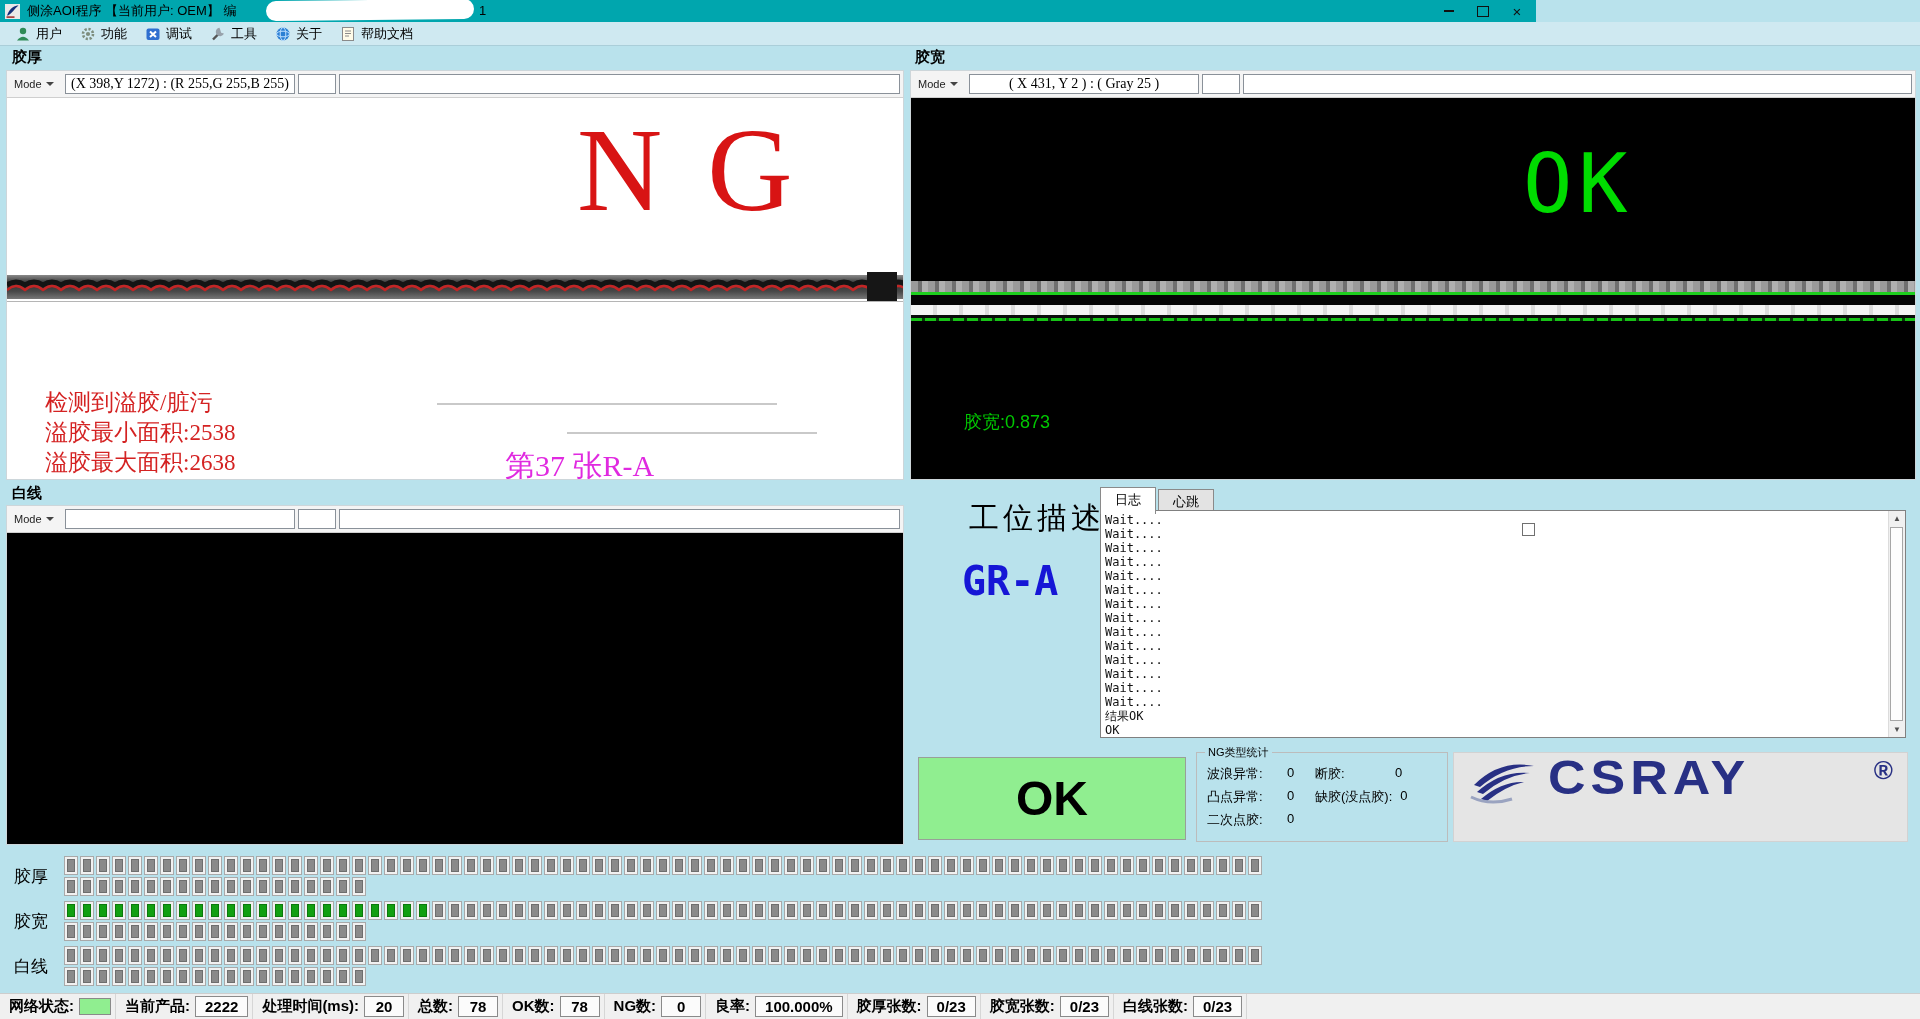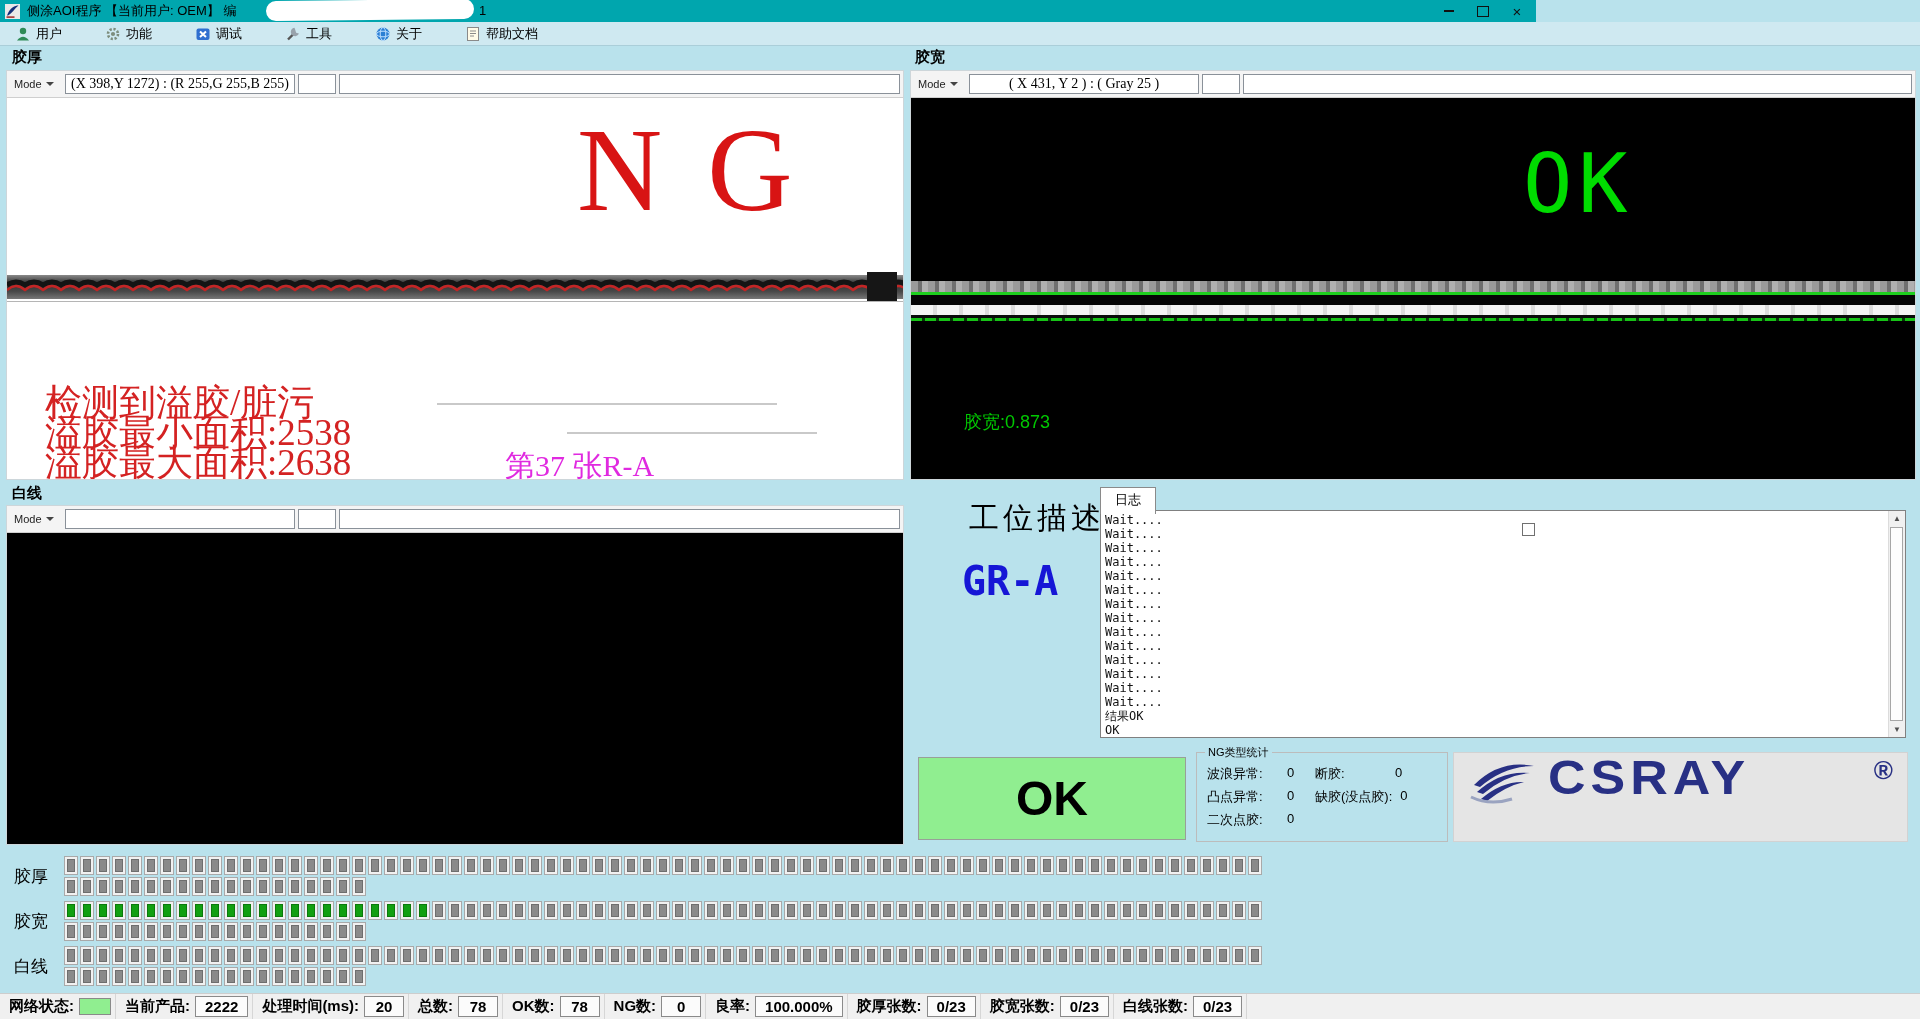--- a/index.html
+++ b/index.html
@@ -13,21 +13,21 @@
   .app-icon{margin-left:5px;width:15px;height:15px;display:inline-block;}
   .tb-title{font-size:13px;margin-left:7px;white-space:nowrap;}
   .tb-scribble{position:absolute;left:266px;top:0px;width:208px;height:20px;background:#ffffff;border-radius:10px;transform:rotate(-0.6deg);}
   .tb-suffix{position:absolute;left:479px;top:3px;font-size:13px;}
   .tb-controls{position:absolute;right:2px;top:0;height:22px;display:flex;align-items:center;}
   .tb-btn{width:34px;height:22px;display:flex;align-items:center;justify-content:center;color:#111;}
   .glyph-min{width:10px;height:2px;background:#111;display:block;}
   .glyph-max{width:10px;height:9px;border:1.5px solid #111;display:block;}
   .glyph-close{font-size:15px;line-height:15px;}
   
-  .menubar{position:absolute;left:0;top:22px;width:1920px;height:24px;background:#cfe9f1;border-bottom:1px solid #aaced9;display:flex;align-items:center;padding-left:6px;box-sizing:border-box;gap:25px;}
+  .menubar{position:absolute;left:0;top:22px;width:1920px;height:24px;background:#cfe9f1;border-bottom:1px solid #aaced9;display:flex;align-items:center;padding-left:6px;box-sizing:border-box;}
   .menu-item{display:flex;align-items:center;gap:5px;padding:2px 9px;font-size:13px;cursor:default;}
   .mi-icon{width:16px;height:16px;display:inline-flex;align-items:center;justify-content:center;}
   
   .panel-label{position:absolute;font-size:15px;font-weight:bold;}
   .panel{position:absolute;background:#fff;border:1px solid #cdd6da;box-sizing:border-box;display:flex;flex-direction:column;}
   .panel-header{height:26px;background:#f4f4f4;border-bottom:1px solid #cfcfcf;display:flex;align-items:center;padding:0 3px;gap:3px;flex:0 0 auto;}
   .mode-btn{font-size:11px;color:#222;display:flex;align-items:center;gap:4px;padding:0 4px;width:44px;flex:0 0 auto;}
   .caret{width:0;height:0;border-left:4px solid transparent;border-right:4px solid transparent;border-top:4px solid #444;display:inline-block;}
   .hbox{height:20px;border:1px solid #8a9199;background:#fff;box-sizing:border-box;}
   .coord-box{width:230px;font-family:"Liberation Serif",serif;font-size:14px;display:flex;align-items:center;justify-content:center;white-space:nowrap;flex:0 0 auto;}
@@ -35,37 +35,37 @@
   .long-box{flex:1;}
   .img-area{flex:1;position:relative;overflow:hidden;}
   .img-white{background:#ffffff;}
   .img-black{background:#000000;}
   
   .ng-big{position:absolute;left:570px;top:18px;font-family:"Liberation Serif",serif;font-size:118px;line-height:110px;color:#d81414;letter-spacing:45px;}
   .ng-band{position:absolute;left:0;top:177px;width:100%;height:24px;background:linear-gradient(#8a8a8a,#2f2f2f 35%,#4a4a4a 70%,#777);}
   .ng-band svg{position:absolute;left:0;top:0;}
   .ng-band-end{position:absolute;right:6px;top:174px;width:30px;height:30px;background:#161616;}
   .ng-underline{position:absolute;left:0;top:203px;width:100%;height:1px;background:#b5b5b5;}
-  .ng-msgs{position:absolute;left:38px;top:290px;font-family:"Liberation Serif",serif;font-size:37px;line-height:30px;color:#d42222;white-space:nowrap;}
+  .ng-msgs{position:absolute;left:38px;top:290px;font-family:"Liberation Serif",serif;font-size:23px;line-height:30px;color:#d42222;white-space:nowrap;}
   .ng-frame{position:absolute;left:498px;top:348px;font-family:"Liberation Serif",serif;font-size:30px;color:#e02ae0;white-space:nowrap;}
   .scratch{position:absolute;height:2px;background:#c9c9c9;}
   
   .ok-big{position:absolute;left:612px;top:38px;font-family:"DejaVu Sans Mono",monospace;font-size:82px;color:#00dc00;letter-spacing:6px;}
   .strips{position:absolute;left:0;top:183px;width:100%;}
   .strip-gray{height:11px;background:repeating-linear-gradient(90deg,#9a9a9a 0 7px,#6f6f6f 7px 11px,#b0b0b0 11px 17px);}
   .strip-green1{height:3px;background:#1ecf1e;}
   .strip-gap1{height:10px;background:#050505;}
   .strip-white{height:10px;background:repeating-linear-gradient(90deg,#f4f4f4 0 22px,#dcdcdc 22px 26px);}
   .strip-gap2{height:3px;background:#0a0a0a;}
   .strip-green2{height:3px;background:repeating-linear-gradient(90deg,#17c317 0 11px,#063306 11px 14px);}
   .width-text{position:absolute;left:53px;top:312px;font-family:Liberation Sans, sans-serif;font-size:18px;color:#00c800;}
   
   .station-label{position:absolute;left:928px;top:498px;font-size:30px;font-weight:normal;letter-spacing:4px;margin-left:41px;}
   .station-value{position:absolute;left:962px;top:558px;font-family:"DejaVu Sans Mono",monospace;font-size:40px;font-weight:bold;color:#1616d6;}
-  .tabbar{position:absolute;left:1100px;top:487px;display:flex;align-items:flex-end;flex-direction:column;}
+  .tabbar{position:absolute;left:1100px;top:487px;display:flex;align-items:flex-end;}
   .tab{padding:3px 14px;font-size:13px;border:1px solid #8a8a8a;border-bottom:none;background:#e3e3e3;margin-right:2px;}
   .tab.active{background:#fff;padding-bottom:5px;position:relative;z-index:3;}
   .logbox{position:absolute;left:1100px;top:510px;width:806px;height:228px;background:#fff;border:1px solid #808080;box-sizing:border-box;overflow:hidden;}
   .log-lines{padding:2px 0 0 4px;font-family:"DejaVu Sans Mono",monospace;font-size:12px;line-height:14px;color:#111;}
   .log-check{position:absolute;left:421px;top:12px;width:13px;height:13px;background:#fff;border:1px solid #707070;box-sizing:border-box;}
   .scrollv{position:absolute;right:0;top:0;bottom:0;width:16px;background:#f0f0f0;border-left:1px solid #dcdcdc;}
   .sv-arrow{position:absolute;left:0;width:16px;height:15px;display:flex;align-items:center;justify-content:center;font-size:8px;color:#505050;}
   .sv-up{top:0;} .sv-down{bottom:0;}
   .sv-thumb{position:absolute;left:1px;right:2px;top:16px;bottom:16px;background:#fdfdfd;border:1px solid #a6a6a6;}
   .ok-button{position:absolute;left:918px;top:757px;width:268px;height:83px;background:#90ee90;border:1px solid #98a098;box-sizing:border-box;display:flex;align-items:center;justify-content:center;font-size:48px;font-weight:bold;color:#000;}

